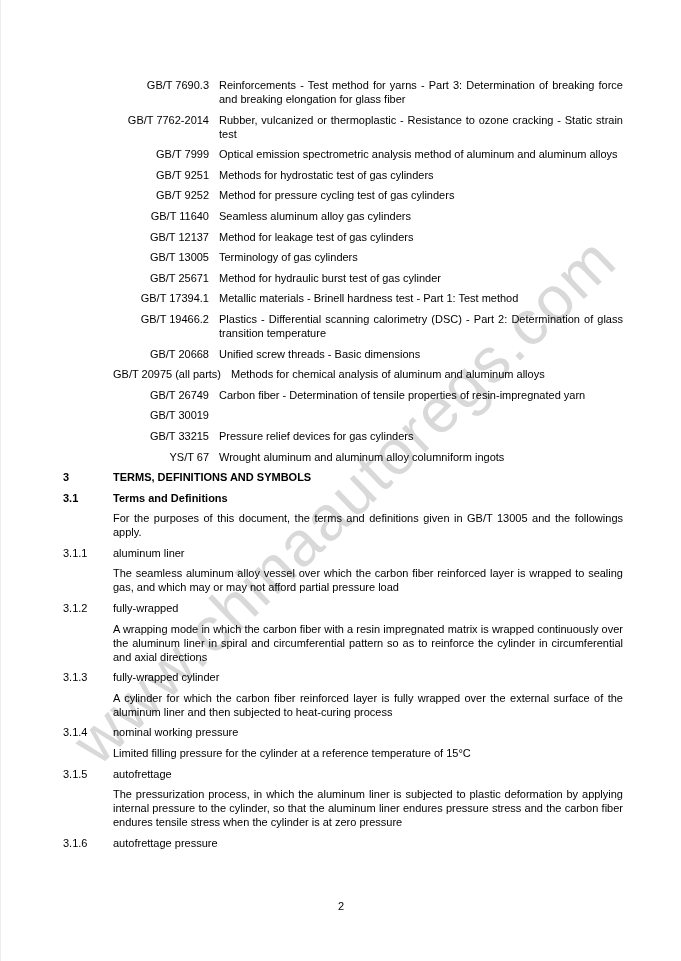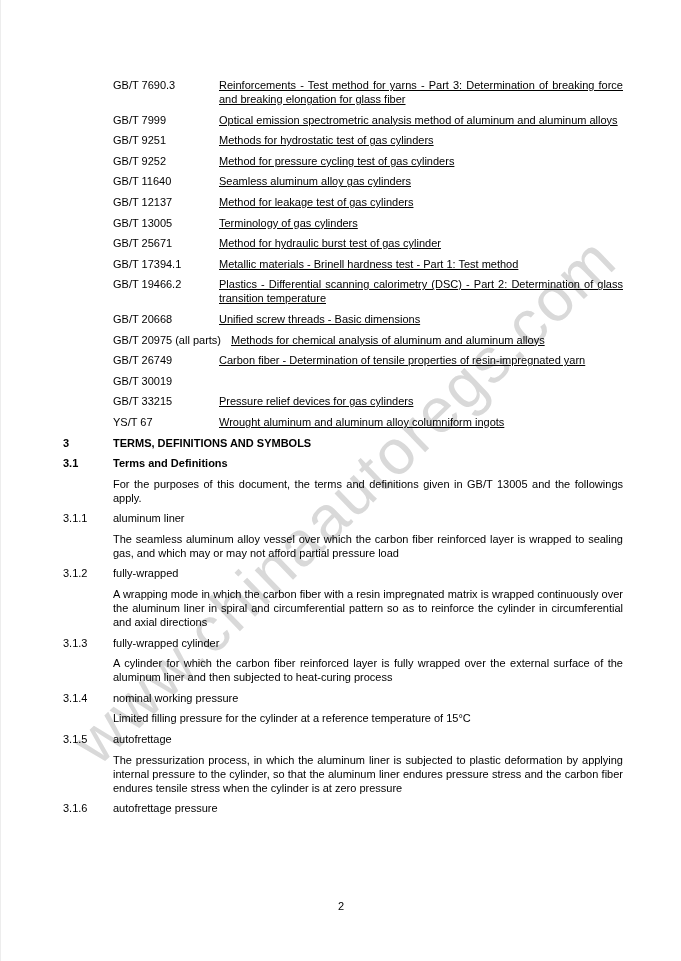--- a/index.html
+++ b/index.html
@@ -47,25 +47,25 @@
     display: flex;
     margin: 0 0 6.6px 112px;
     width: 510px;
   }
   .std-code {
     flex: 0 0 auto;
     min-width: 106px;
     box-sizing: border-box;
     padding-right: 10px;
     white-space: nowrap;
+    text-align: right;
   }
   .std-title {
     flex: 1 1 auto;
     text-align: justify;
-    text-decoration: underline;
   }
   .sec-head {
     display: flex;
     margin: 0 0 6.6px 62px;
     width: 560px;
   }
   .sec-num {
     flex: 0 0 50px;
   }
   .sec-title {
@@ -96,20 +96,24 @@
 
 <div class="page">
   <div class="watermark" style="color: rgb(217, 217, 217);">www.chinaautoregs.com</div>
   <div class="content">
     <div id="standards-list">
   <div class="std-row">
     <span class="std-code">GB/T 7690.3</span>
     <span class="std-title">Reinforcements - Test method for yarns - Part 3: Determination of breaking force and breaking elongation for glass fiber</span>
   </div>
 
+  <div class="std-row">
+    <span class="std-code">GB/T 7762-2014</span>
+    <span class="std-title">Rubber, vulcanized or thermoplastic - Resistance to ozone cracking - Static strain test</span>
+  </div>
 
   <div class="std-row">
     <span class="std-code">GB/T 7999</span>
     <span class="std-title">Optical emission spectrometric analysis method of aluminum and aluminum alloys</span>
   </div>
 
   <div class="std-row">
     <span class="std-code">GB/T 9251</span>
     <span class="std-title">Methods for hydrostatic test of gas cylinders</span>
   </div>

